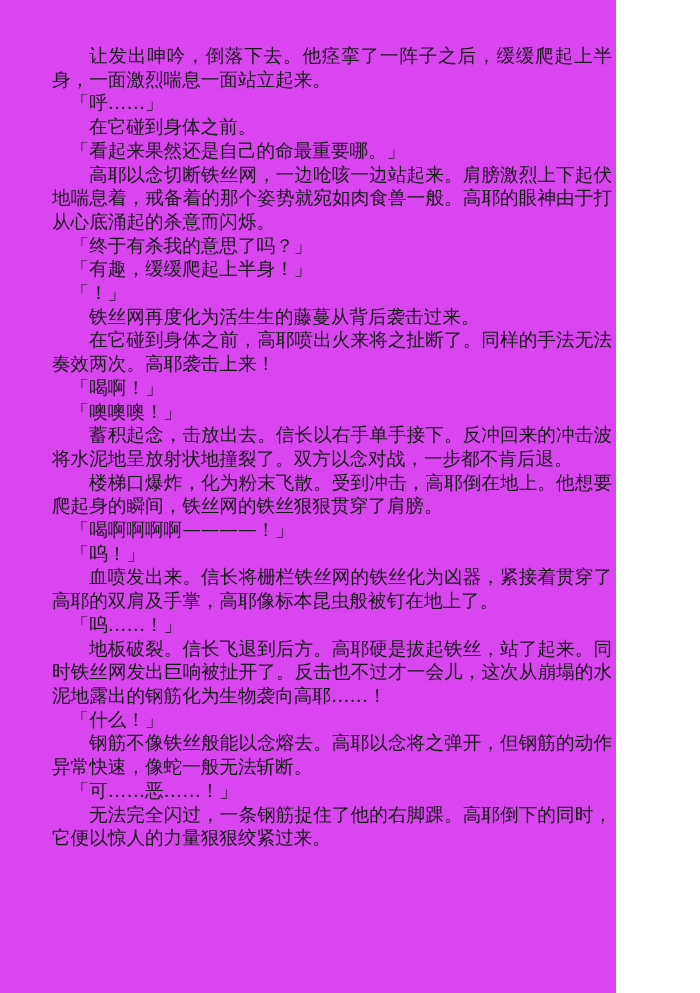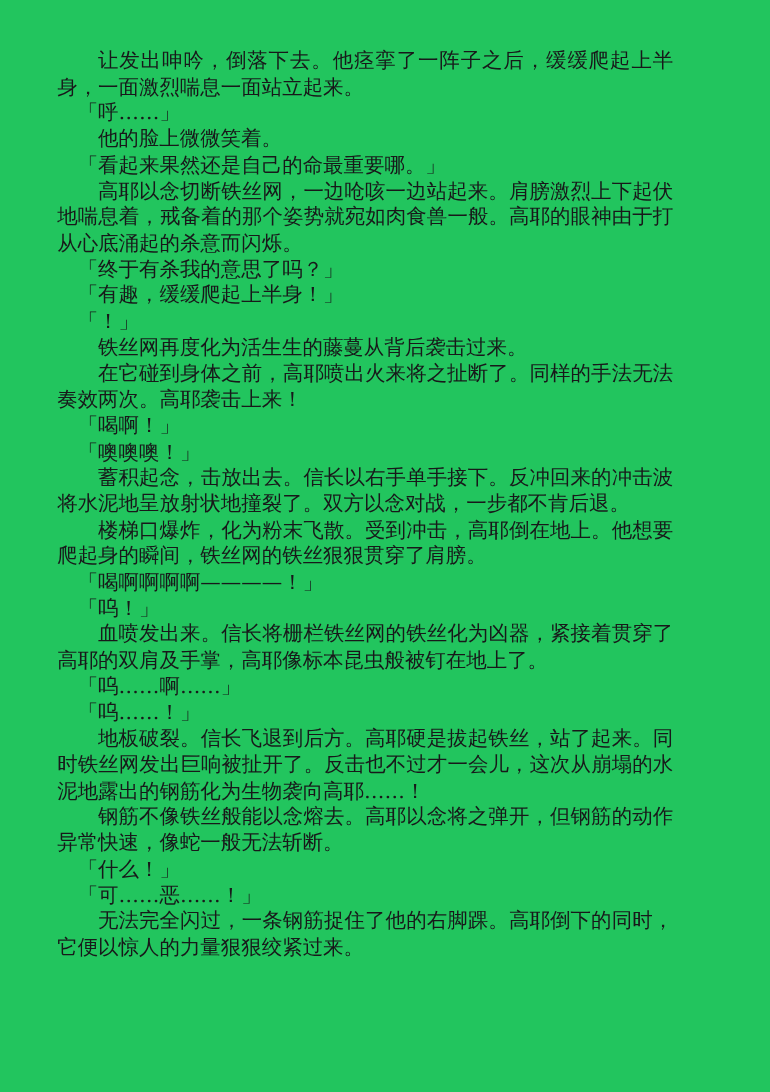--- a/index.html
+++ b/index.html
@@ -8,23 +8,23 @@
     background: #ffffff;
   }
   body {
     width: 700px;
     height: 993px;
     overflow: hidden;
     font-family: "DejaVu Serif", "Liberation Serif", serif;
   }
   #page {
     position: relative;
-    width: 700px;
+    width: 616px;
     height: 993px;
-    background: #22c55e;
+    background: #d946ef;
     box-sizing: border-box;
   }
   #text-column {
     position: absolute;
     left: 52px;
     top: 44px;
     width: 560px;
   }
   .para {
     margin: 0;
@@ -46,37 +46,36 @@
   }
 </style>
 </head>
 <body>
 
 <div id="page">
   <div id="text-column">
 
     <p class="para indent">让发出呻吟，倒落下去。他痉挛了一阵子之后，缓缓爬起上半身，一面激烈喘息一面站立起来。</p>
     <p class="para quote">「呼……」</p>
-    <p class="para indent">他的脸上微微笑着。</p>
+    <p class="para indent">在它碰到身体之前。</p>
     <p class="para quote">「看起来果然还是自己的命最重要哪。」</p>
     <p class="para indent">高耶以念切断铁丝网，一边呛咳一边站起来。肩膀激烈上下起伏地喘息着，戒备着的那个姿势就宛如肉食兽一般。高耶的眼神由于打从心底涌起的杀意而闪烁。</p>
     <p class="para quote">「终于有杀我的意思了吗？」</p>
     <p class="para quote">「有趣，缓缓爬起上半身！」</p>
     <p class="para quote">「！」</p>
     <p class="para indent">铁丝网再度化为活生生的藤蔓从背后袭击过来。</p>
     <p class="para indent">在它碰到身体之前，高耶喷出火来将之扯断了。同样的手法无法奏效两次。高耶袭击上来！</p>
     <p class="para quote">「喝啊！」</p>
     <p class="para quote">「噢噢噢！」</p>
     <p class="para indent">蓄积起念，击放出去。信长以右手单手接下。反冲回来的冲击波将水泥地呈放射状地撞裂了。双方以念对战，一步都不肯后退。</p>
     <p class="para indent">楼梯口爆炸，化为粉末飞散。受到冲击，高耶倒在地上。他想要爬起身的瞬间，铁丝网的铁丝狠狠贯穿了肩膀。</p>
     <p class="para quote">「喝啊啊啊啊————！」</p>
     <p class="para quote">「呜！」</p>
     <p class="para indent">血喷发出来。信长将栅栏铁丝网的铁丝化为凶器，紧接着贯穿了高耶的双肩及手掌，高耶像标本昆虫般被钉在地上了。</p>
-    <p class="para quote">「呜……啊……」</p>
     <p class="para quote">「呜……！」</p>
     <p class="para indent">地板破裂。信长飞退到后方。高耶硬是拔起铁丝，站了起来。同时铁丝网发出巨响被扯开了。反击也不过才一会儿，这次从崩塌的水泥地露出的钢筋化为生物袭向高耶……！</p>
+    <p class="para quote">「什么！」</p>
     <p class="para indent">钢筋不像铁丝般能以念熔去。高耶以念将之弹开，但钢筋的动作异常快速，像蛇一般无法斩断。</p>
-    <p class="para quote">「什么！」</p>
     <p class="para quote">「可……恶……！」</p>
     <p class="para indent">无法完全闪过，一条钢筋捉住了他的右脚踝。高耶倒下的同时，它便以惊人的力量狠狠绞紧过来。</p>
 
   </div>
 </div>
 
 </body></html>

